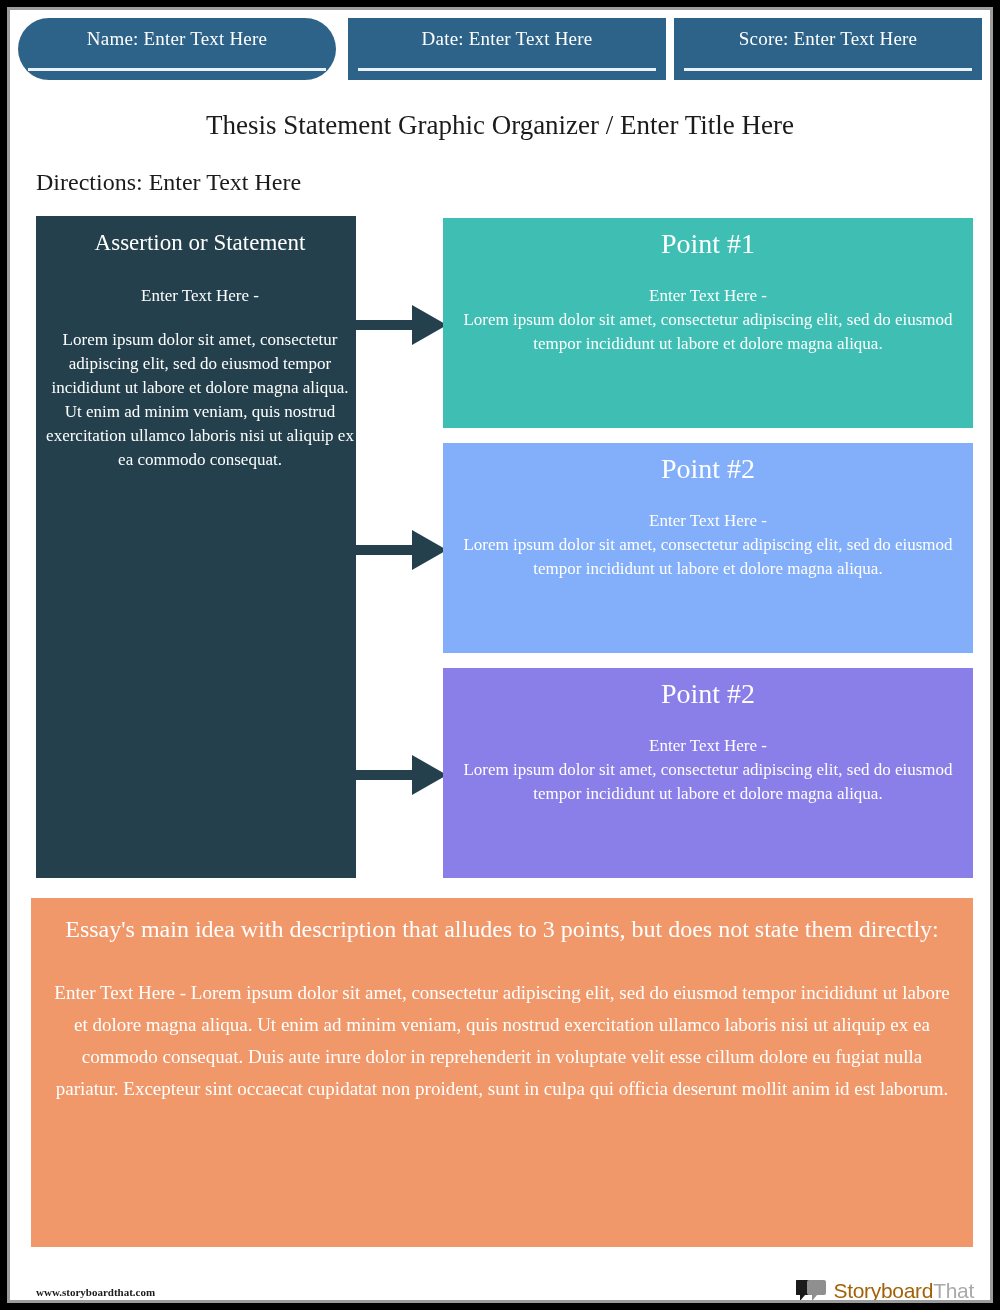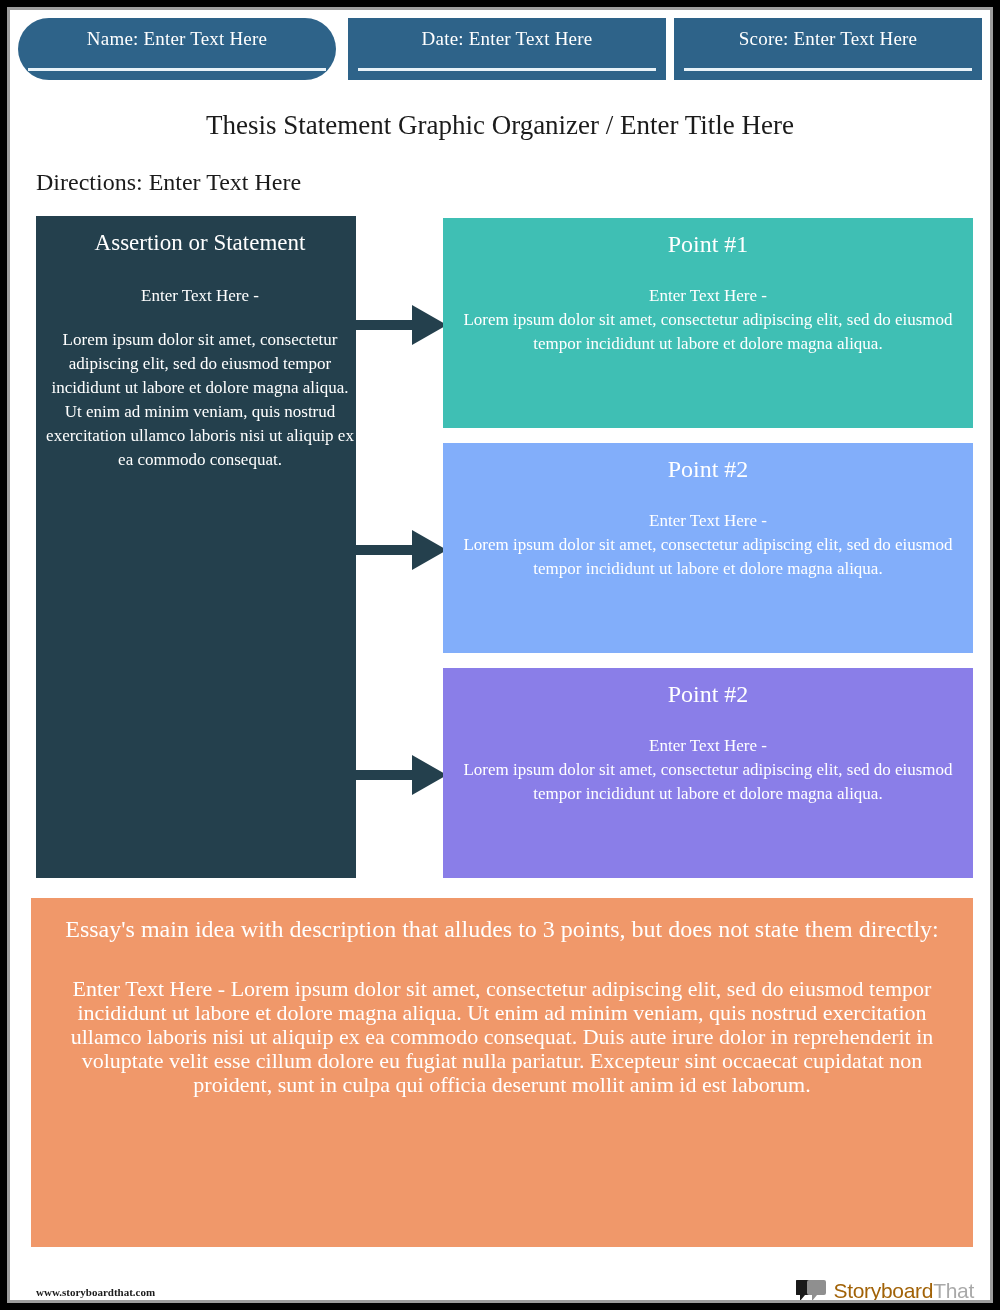--- a/index.html
+++ b/index.html
@@ -64,21 +64,21 @@
     font-size:17px;line-height:24px;
     font-family:"Liberation Serif",serif;
   }
 
   
   .point{
     position:absolute;left:433px;width:530px;height:210px;
     box-sizing:border-box;padding:12px 8px 0 8px;text-align:center;color:#ffffff;
   }
   .point .p-title{
-    font-size:24px;line-height:28px;margin-bottom:26px;
+    font-size:28px;line-height:28px;margin-bottom:26px;
     font-family:"Liberation Serif",serif;
   }
   .point .p-sub{
     font-size:17px;line-height:24px;
     font-family:"Liberation Serif",serif;
   }
   .point .p-body{
     font-size:17px;line-height:24px;
     font-family:"Liberation Serif",serif;
   }
@@ -97,21 +97,21 @@
   .conclusion{
     position:absolute;left:21px;top:888px;width:942px;height:349px;
     background:#f0986a;box-sizing:border-box;padding:16px 22px 0 22px;
     text-align:center;color:#ffffff;
   }
   .conclusion .c-title{
     font-size:24px;line-height:31px;margin-bottom:32px;
     font-family:"Liberation Serif",serif;
   }
   .conclusion .c-body{
-    font-size:22px;line-height:24px;
+    font-size:19px;line-height:32px;
     font-family:"Liberation Serif",serif;
   }
 
   
   .footer{position:absolute;left:0;top:1260px;width:980px;height:56px;background:#fff;}
   .footer .site{
     position:absolute;left:26px;top:16px;
     font-size:11px;font-weight:bold;color:#1b1b1b;
     font-family:"Liberation Serif",serif;
   }

